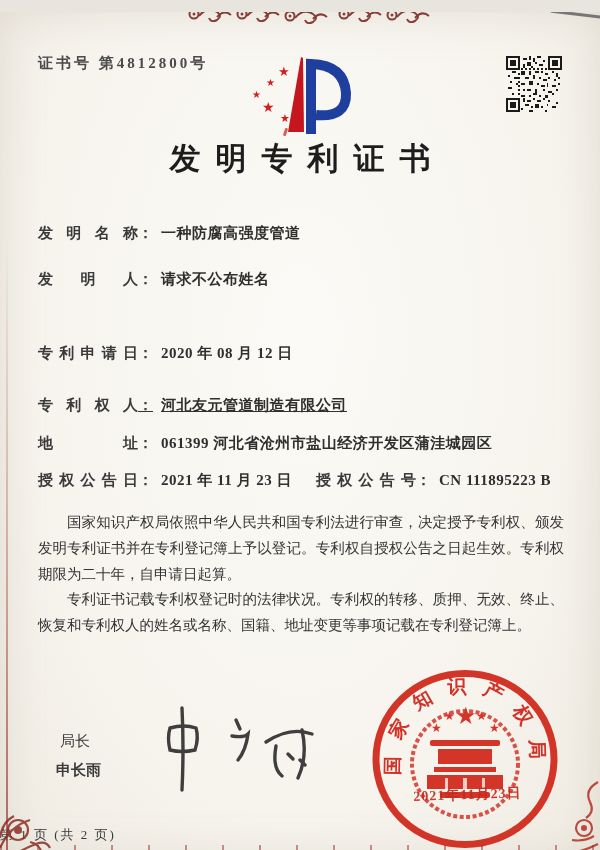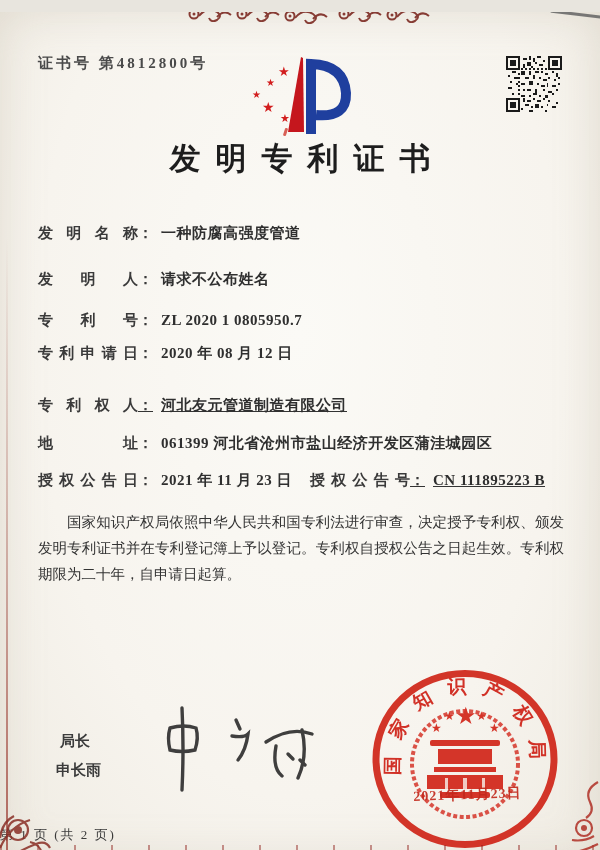--- a/index.html
+++ b/index.html
@@ -28,29 +28,29 @@
   .title{left:0; top:126px; width:600px; text-align:center; font-size:31px;
     font-weight:bold; letter-spacing:15px; text-indent:15px; color:#1d1d1d;}
   
   .row{left:38px; width:534px; height:22px; font-size:15px; white-space:nowrap;}
   .row .lbl{display:inline-block; width:100px; text-align:justify; text-align-last:justify;
     font-weight:bold; color:#3a3a3a; vertical-align:top;}
   .row .colon{font-weight:bold; color:#3a3a3a; margin-right:8px;}
   .row .val{color:#2f2f2f; font-weight:bold; letter-spacing:.5px;}
   .r1{top:212px;} .r2{top:258px;} .r3{top:299px;} .r4{top:332px;}
   .r5{top:384px;text-decoration:underline;} .r6{top:422px;} .r7{top:459px;}
-  .grant-pair{position:absolute; left:272px; top:0;text-decoration:underline;}
+  .grant-pair{position:absolute; left:278px; top:0;}
   .grant-pair .lbl2{display:inline-block; width:100px; text-align:justify; text-align-last:justify;
     font-weight:bold; color:#3a3a3a;}
   
   .notice{left:38px; top:498px; width:526px; font-size:14.5px; line-height:1.78;
     color:#333; text-align:justify;}
   .notice p{margin:0; text-indent:2em;}
   
-  .dir-title{left:60px; top:720px; font-size:15px; font-weight:bold; color:#3c3c3c;}
+  .dir-title{left:60px; top:720px; font-size:15px; font-weight:normal; color:#3c3c3c;}
   .dir-name{left:56px; top:749px; font-size:15px; font-weight:bold; color:#3c3c3c;}
   .signature{left:148px; top:690px;}
   
   .seal{left:372px; top:654px;}
   .seal-date{left:380px; top:774px; width:175px; text-align:center; font-size:14px;
     color:#c32a1d; font-weight:bold; letter-spacing:1px; transform:rotate(-2deg); opacity:.92;}
   
   .footer{left:0; top:814px; width:476px; text-align:left; font-size:13px;
     color:#3a3a3a; letter-spacing:2px;}
   
@@ -197,41 +197,39 @@
   </svg>
 
   <div class="abs row r1">
     <span class="lbl">发明名称</span><span class="colon">：</span><span class="val">一种防腐高强度管道</span>
   </div>
 
   <div class="abs title">发明专利证书</div>
   <div class="abs row r2">
     <span class="lbl">发明人</span><span class="colon">：</span><span class="val">请求不公布姓名</span>
   </div>
-  <div class="abs row r3">
-    <span class="lbl">专利号</span><span class="colon">：</span><span class="val">ZL 2020 1 0805950.7</span>
-  </div>
   <div class="abs row r4">
     <span class="lbl">专利申请日</span><span class="colon">：</span><span class="val">2020 年 08 月 12 日</span>
   </div>
   <div class="abs row r5">
     <span class="lbl">专利权人</span><span class="colon">：</span><span class="val">河北友元管道制造有限公司</span>
   </div>
   <div class="abs row r6">
     <span class="lbl">地址</span><span class="colon">：</span><span class="val">061399 河北省沧州市盐山经济开发区蒲洼城园区</span>
   </div>
   <div class="abs row r7">
     <span class="lbl">授权公告日</span><span class="colon">：</span><span class="val">2021 年 11 月 23 日</span>
     <span class="grant-pair">
       <span class="lbl2">授权公告号</span><span class="colon">：</span><span class="val">CN 111895223 B</span>
     </span>
   </div>
 
   <div class="abs notice">
     <p>国家知识产权局依照中华人民共和国专利法进行审查，决定授予专利权、颁发发明专利证书并在专利登记簿上予以登记。专利权自授权公告之日起生效。专利权期限为二十年，自申请日起算。</p>
+    <p>专利证书记载专利权登记时的法律状况。专利权的转移、质押、无效、终止、恢复和专利权人的姓名或名称、国籍、地址变更等事项记载在专利登记簿上。</p>
   </div>
 
   <div class="abs dir-title">局长</div>
   <div class="abs dir-name">申长雨</div>
 
   <svg class="abs signature" width="185" height="95" viewBox="0 0 185 95">
     <g fill="none" stroke="#262626" stroke-width="3.4" stroke-linecap="round" opacity=".88">
       <path d="M22,26 q14,-4 26,0 q3,10 -1,22 q-13,3 -25,0 q-3,-12 0,-22"></path>
       <path d="M34,6 q2,40 0,82"></path>
       <path d="M88,18 l4,9"></path>

